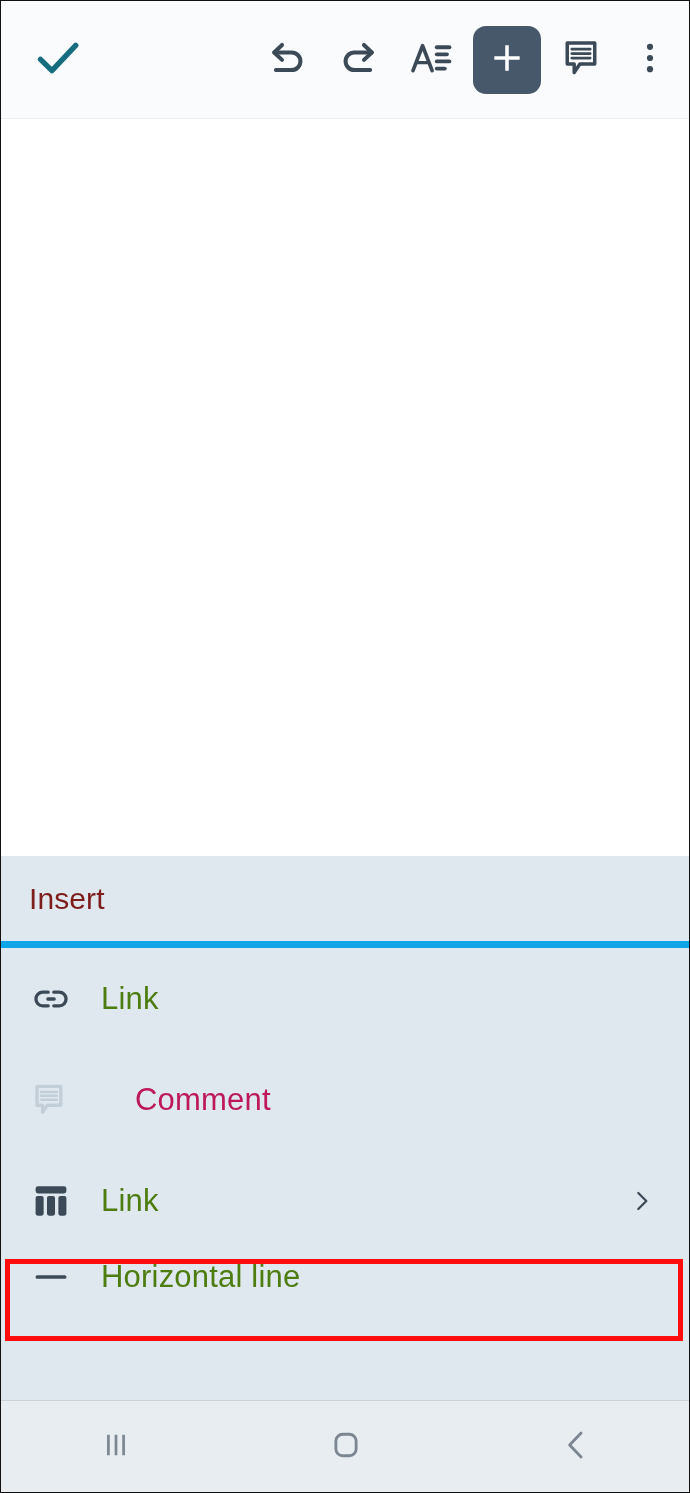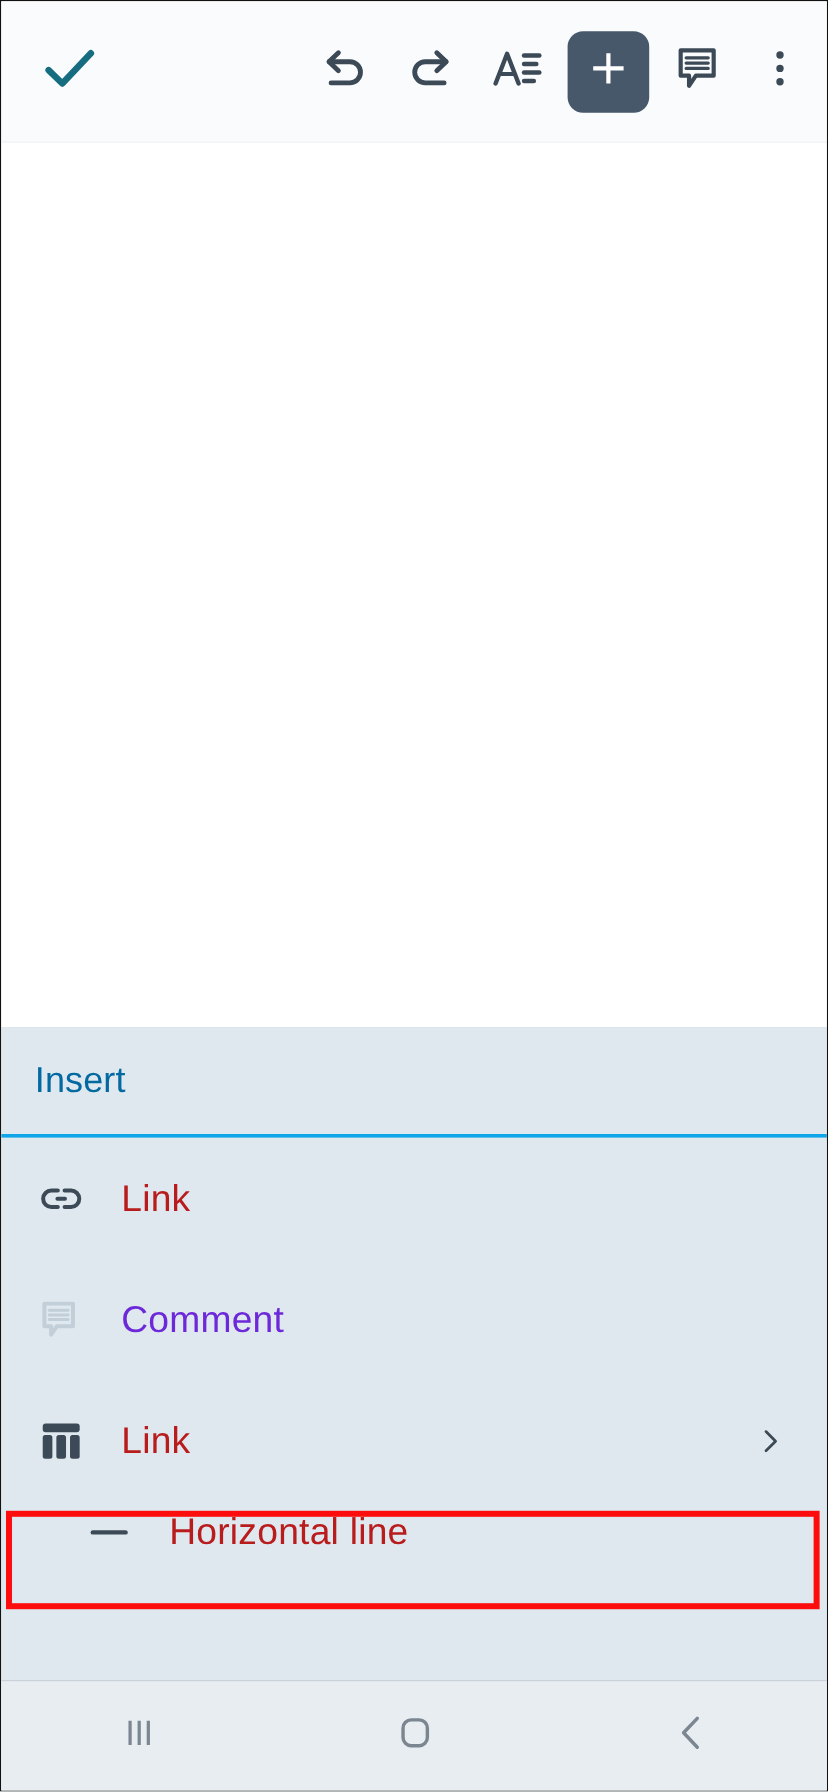--- a/index.html
+++ b/index.html
@@ -71,66 +71,66 @@
     width: 690px;
     height: 1493px;
     background: #dfe8ee;
   }
   .sheet-title {
     height: 92px;
     display: flex;
     align-items: center;
     padding-left: 28px;
     font-size: 30px;
-    color: #0369a1;
+    color: #7f1d1d;
     letter-spacing: .1px;
     box-sizing: border-box;
-    border-bottom: 3px solid #0ea5e9;
+    border-bottom: 7px solid #0ea5e9;
   }
   .menu-item {
     position: relative;
     height: 101px;
     display: flex;
     align-items: center;
     box-sizing: border-box;
     cursor: pointer;
   }
   .mi-icon {
     width: 100px;
     min-width: 100px;
     display: flex;
     align-items: center;
     justify-content: center;
   }
   .mi-label {
     font-size: 31px;
-    color: #b91c1c;
+    color: #4d7c0f;
     letter-spacing: .2px;
   }
-  .menu-item.disabled .mi-label { color: #6d28d9; }
+  .menu-item.disabled .mi-label { color: #be185d; margin-left: 34px; }
   .mi-chev {
     position: absolute;
     right: 36px;
     top: 50%;
     transform: translateY(-50%);
     width: 26px;
     height: 26px;
   }
   .highlight-box {
     position: absolute;
     left: 4px;
     top: 1258px;
     width: 678px;
     height: 82px;
     border: 5px solid #fd0d0d;
     box-sizing: border-box;
     pointer-events: none;
     z-index: 5;
   }
-  .last-item { overflow: hidden; height: 56px; padding-left: 40px; }
+  .last-item { overflow: hidden; height: 56px; }
   .last-item .mi-label { position: relative; top: -2px; }
   .last-item .mi-icon  { position: relative; top: -2px; }
 
   
   .navbar {
     position: absolute;
     left: 0;
     bottom: 0;
     width: 690px;
     height: 92px;

